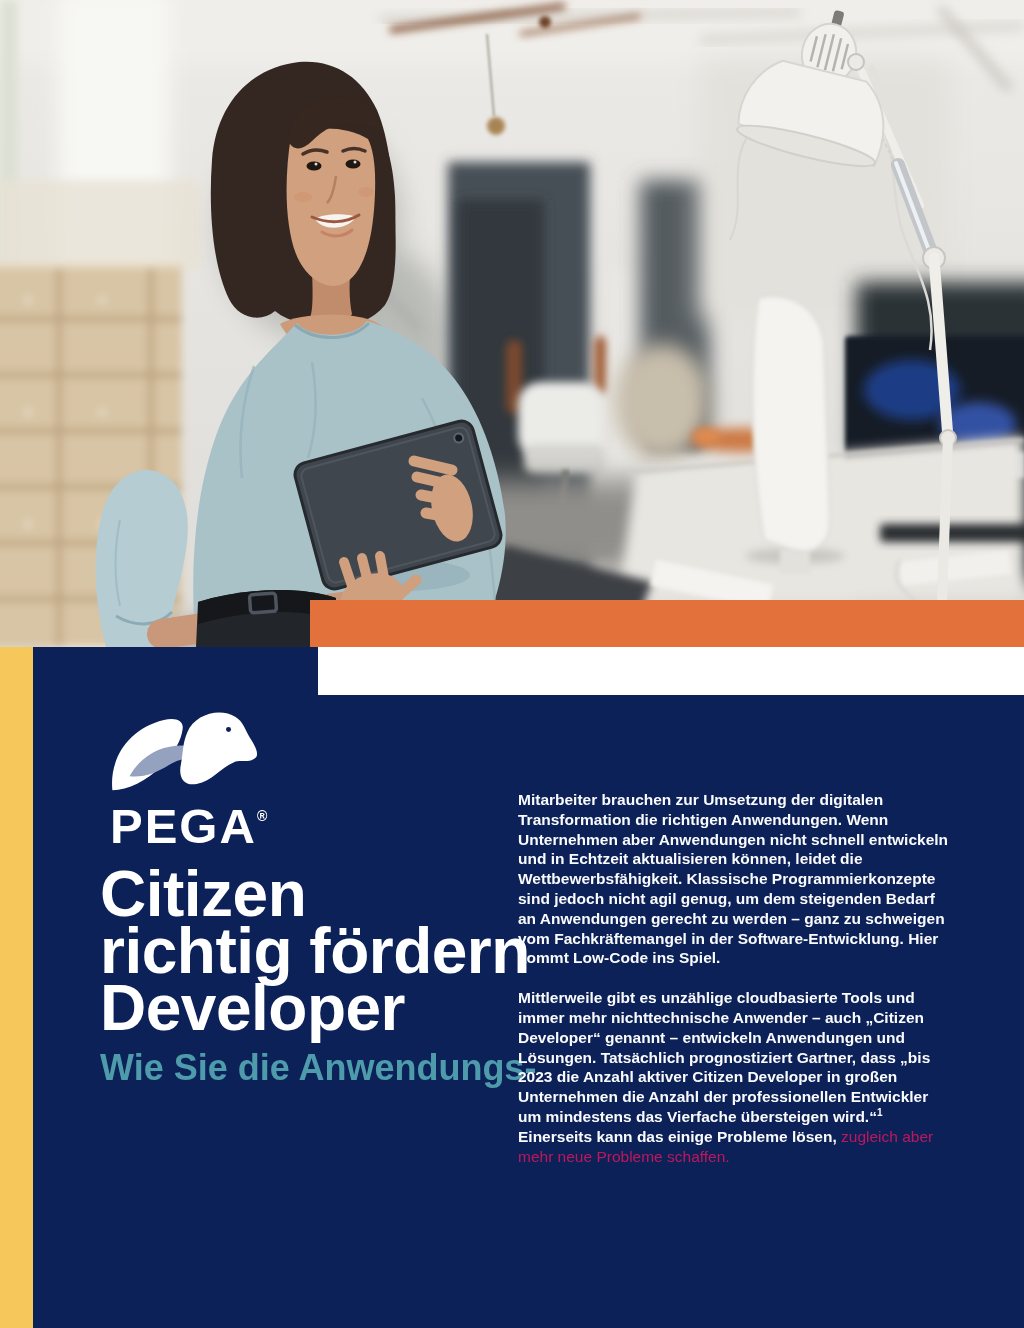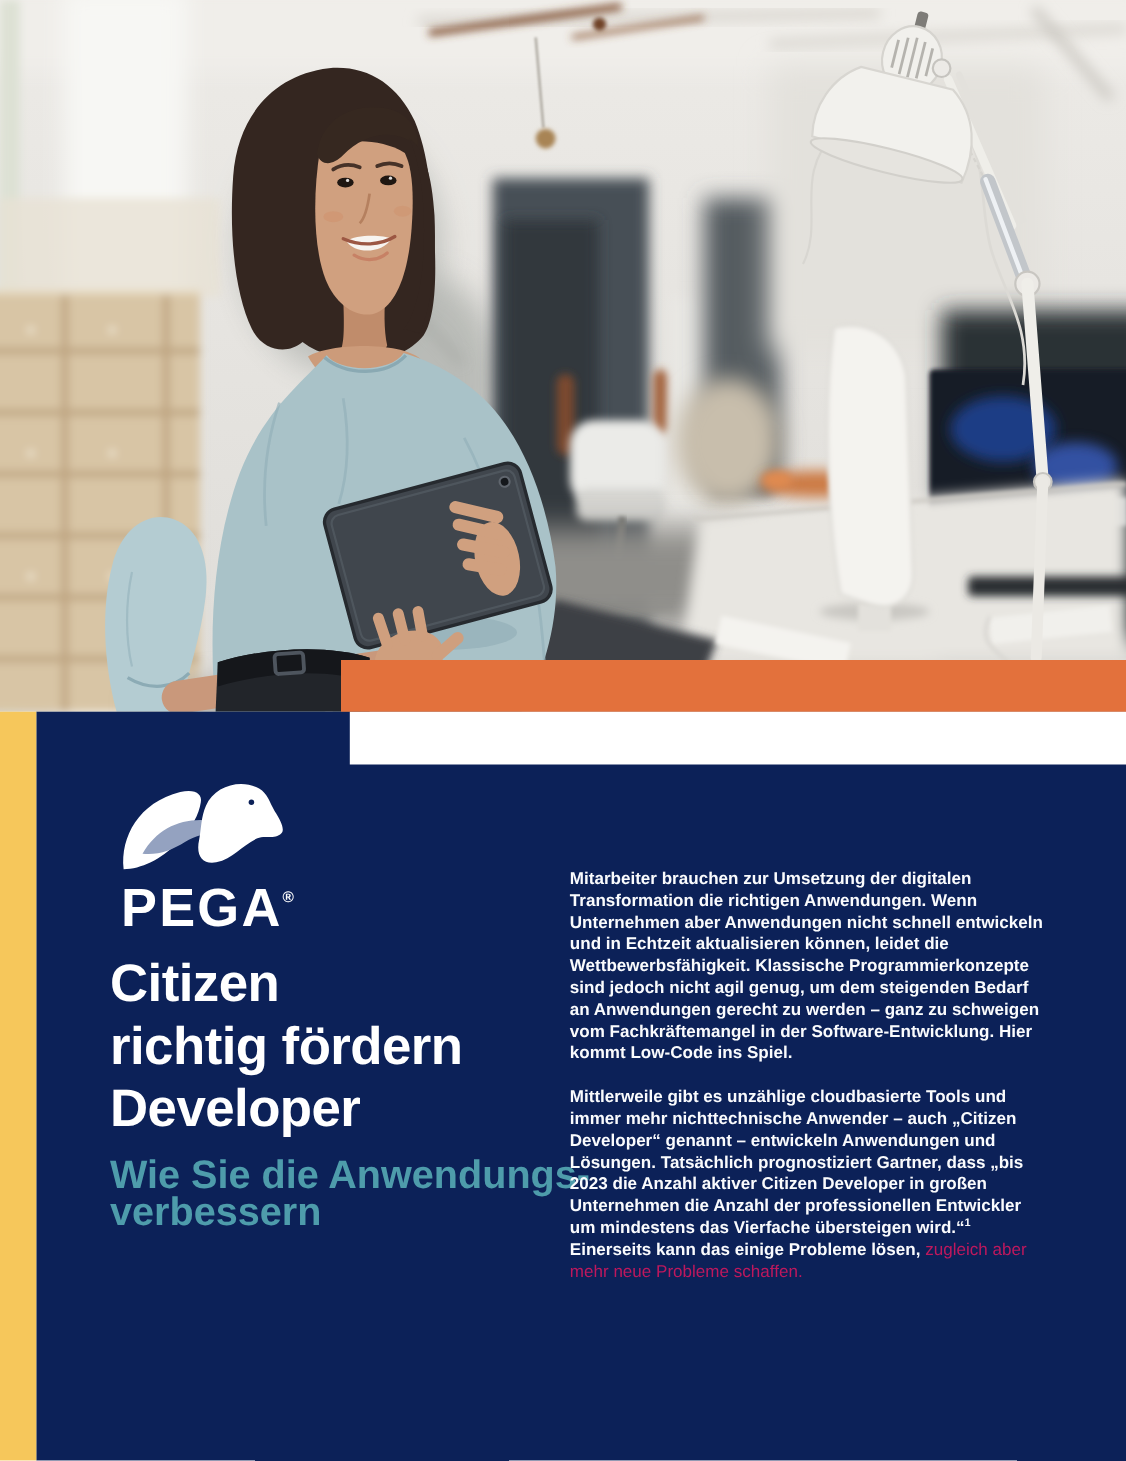--- a/index.html
+++ b/index.html
@@ -11,21 +11,21 @@
   .orange-bar{position:absolute;left:310px;top:600px;width:714px;height:47px;background:#e3713c;z-index:4;}
   .yellow-stripe{position:absolute;left:0;top:647px;width:33px;height:681px;background:#f6c75b;z-index:4;}
   .content{position:absolute;left:0;top:0;width:844px;height:1328px;z-index:5;pointer-events:none;}
 
   .logo{position:absolute;left:100px;top:706px;width:260px;}
   .logo svg{display:block;margin-left:2px;}
   .wordmark{margin-top:4px;margin-left:10px;font-size:49px;font-weight:700;color:#ffffff;
             letter-spacing:2px;line-height:1;}
   .wordmark .reg{font-size:14px;vertical-align:22px;letter-spacing:0;}
 
-  .title{position:absolute;left:100px;top:866px;font-size:48px;line-height:57px;font-weight:700;
+  .title{position:absolute;left:100px;top:866px;font-size:64px;line-height:57px;font-weight:700;
          color:#ffffff;letter-spacing:-0.5px;}
   .subtitle{position:absolute;left:100px;top:1051px;font-size:36px;line-height:34px;font-weight:700;
             color:#4e9cab;}
 
   .body-col{position:absolute;left:518px;top:790px;width:452px;font-size:15.5px;line-height:19.8px;
             font-weight:600;color:#fafbfd;}
   .body-col p{margin:0 16px 20px 0;}
   .body-col .muted{color:#be185d;font-weight:400;}
   .body-col sup{font-size:10px;line-height:0;}
 </style>
@@ -255,21 +255,20 @@
     </div>
 
     <div class="title">
       <div>Citizen</div>
       <div>richtig fördern</div>
       <div>Developer</div>
     </div>
 
     <div class="subtitle">
       <div>Wie Sie die Anwendungs-</div>
-      <div>verbessern</div>
     </div>
 
     <div class="body-col">
       <p><span>Mitarbeiter brauchen zur Umsetzung der digitalen Transformation die richtigen Anwendungen. Wenn Unternehmen aber Anwendungen nicht schnell entwickeln und in Echtzeit aktualisieren können, leidet die Wettbewerbsfähigkeit. Klassische Programmierkonzepte sind jedoch nicht agil genug, um dem steigenden Bedarf an Anwendungen gerecht zu werden – ganz zu schweigen vom Fachkräftemangel in der Software-Entwicklung. Hier kommt Low-Code ins Spiel.</span></p>
       <p><span>Mittlerweile gibt es unzählige cloudbasierte Tools und immer mehr nichttechnische Anwender – auch „Citizen Developer“ genannt – entwickeln Anwendungen und Lösungen. Tatsächlich prognostiziert Gartner, dass „bis 2023 die Anzahl aktiver Citizen Developer in großen Unternehmen die Anzahl der professionellen Entwickler um mindestens das Vierfache übersteigen wird.“</span><sup>1</sup><span> Einerseits kann das einige Probleme lösen,</span><span class="muted"> zugleich aber mehr neue Probleme schaffen.</span></p>
     </div>
 
   </div>
 </div>
 

